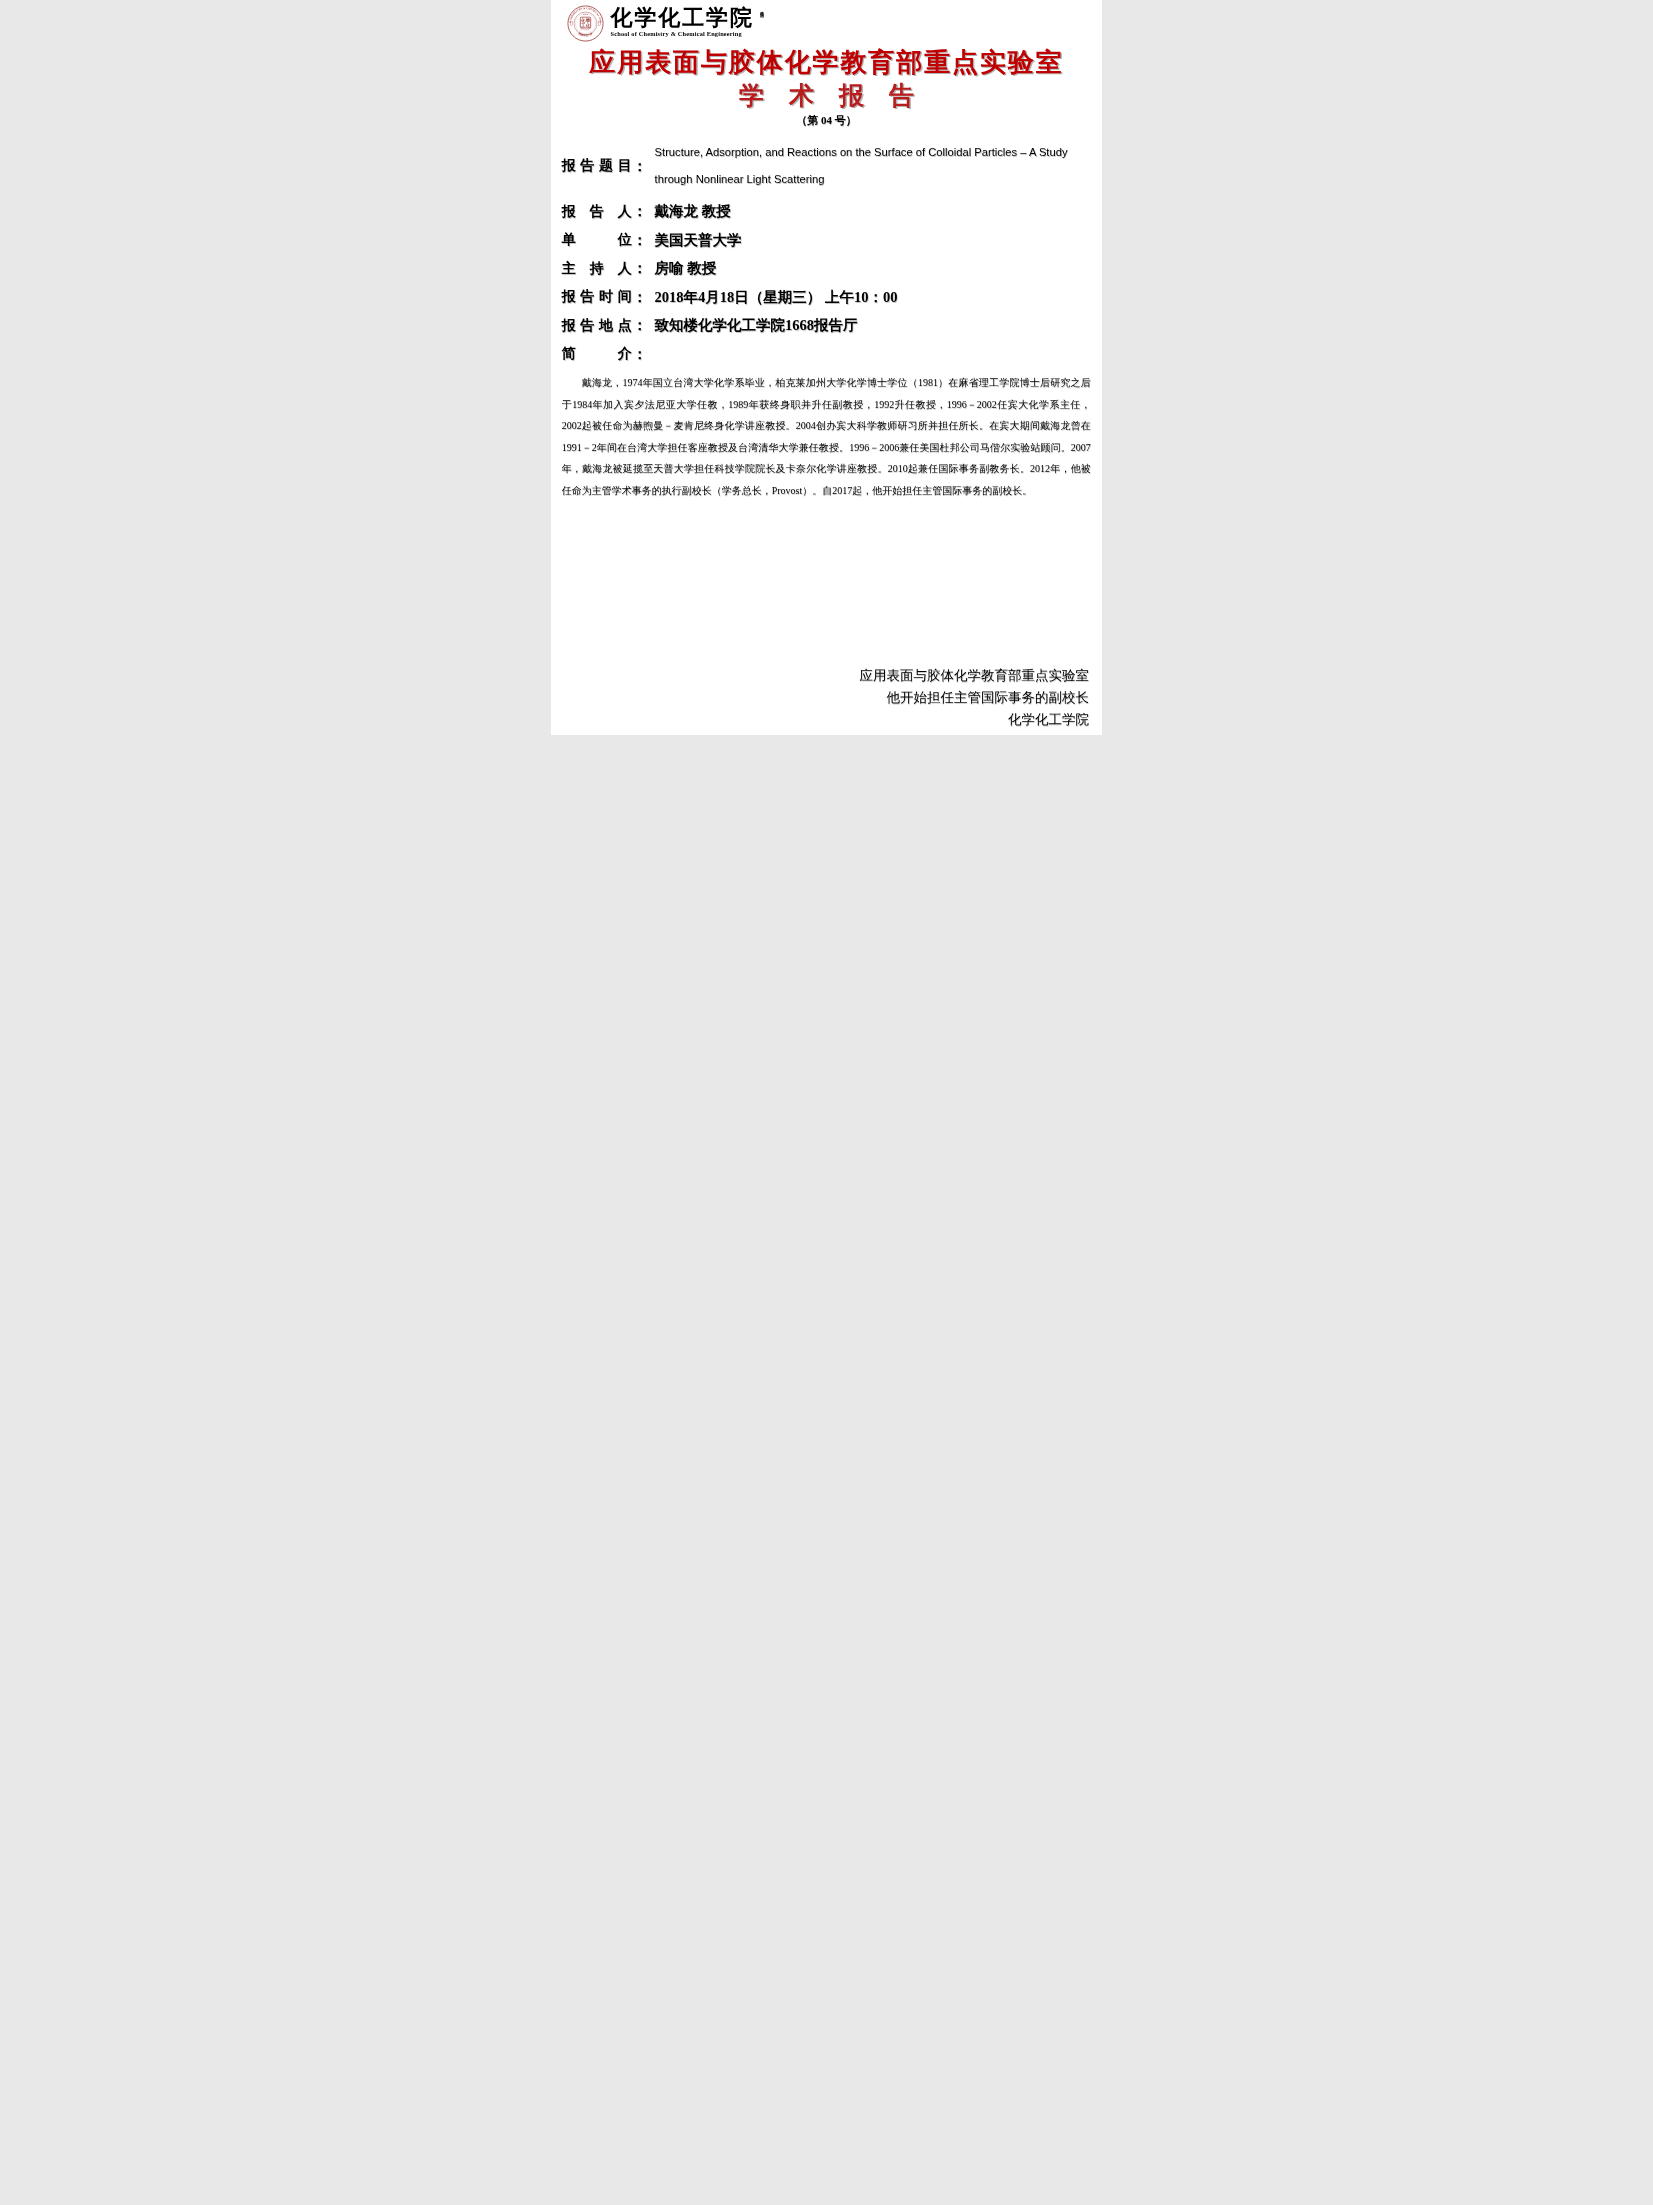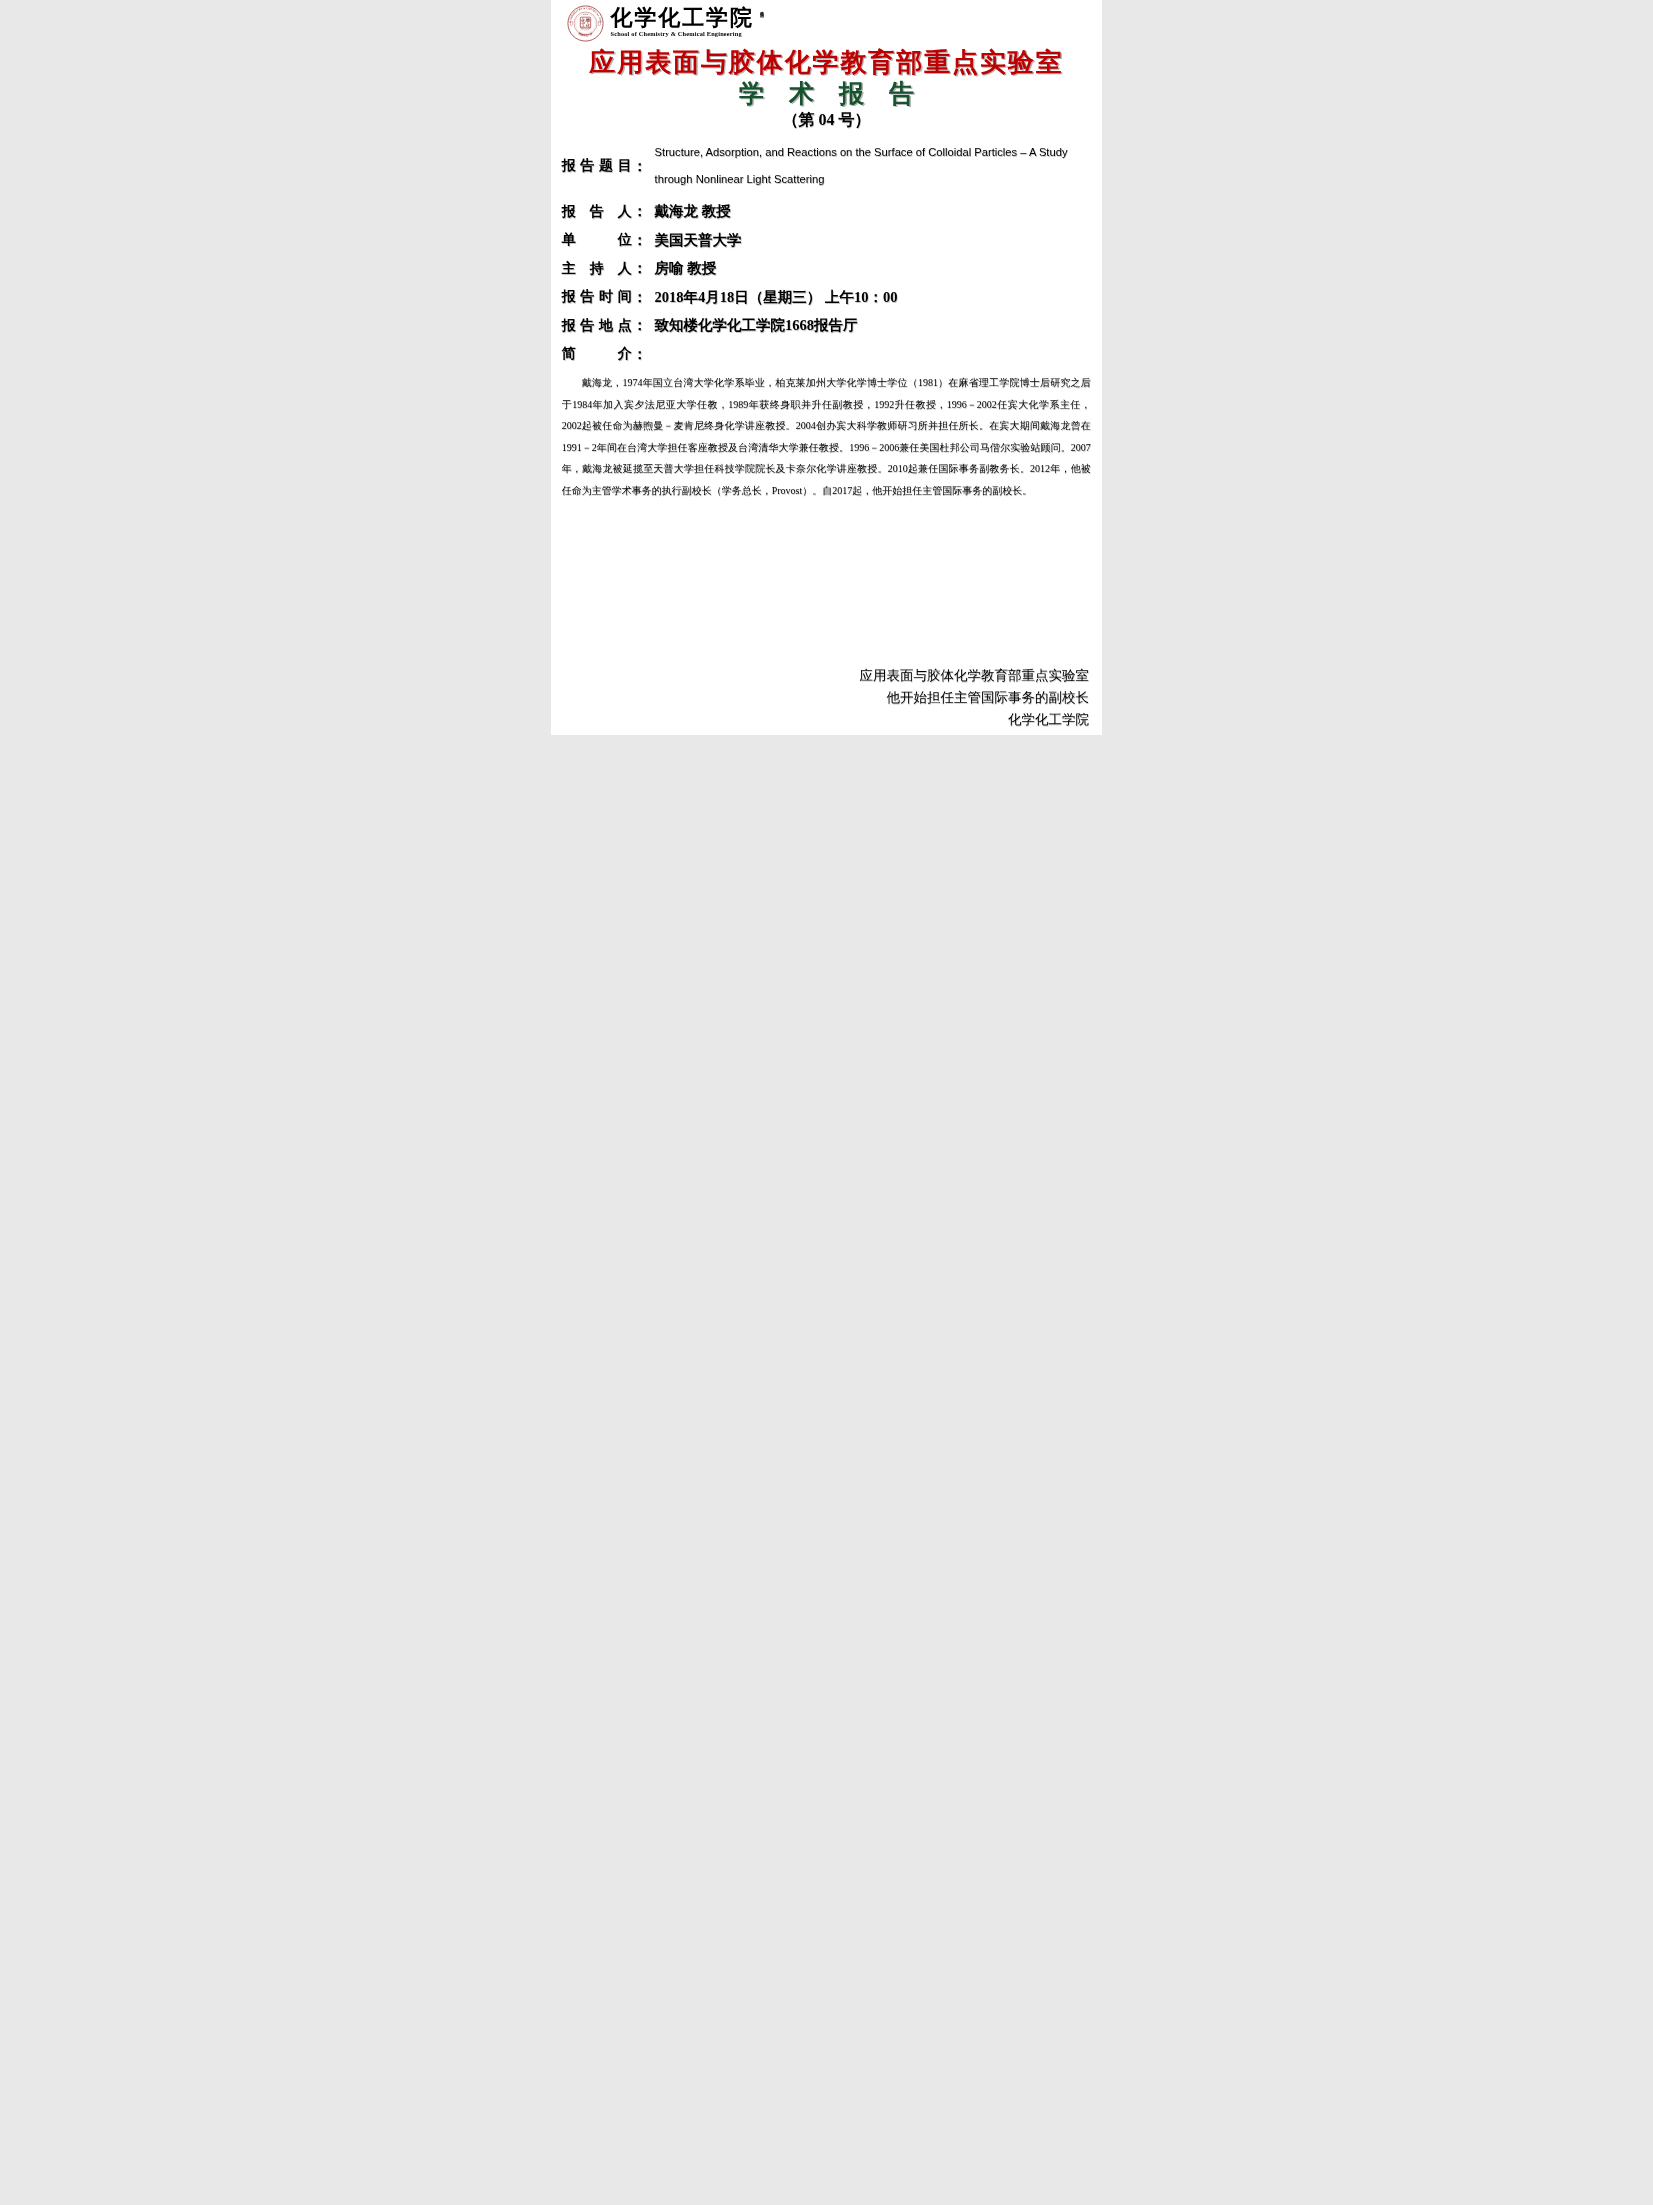--- a/index.html
+++ b/index.html
@@ -21,25 +21,25 @@
     margin:3.7px 0 0 5.6px;color:#1a1a1a;font-weight:bold;
   }
   
   .header{text-align:center;}
   .main-title{
     margin-top:47px;font-family:"Liberation Sans","DejaVu Sans",sans-serif;
     font-weight:bold;font-size:26px;line-height:30px;letter-spacing:1.9px;
     color:#C00000;text-shadow:1.4px 1.4px 0.5px #b3b3b3;white-space:nowrap;
   }
   .sub-title{
-    margin-top:3.7px;font-family:Liberation Mono, monospace;
+    margin-top:3.7px;font-family:Liberation Sans, sans-serif;
     font-weight:bold;font-size:25px;line-height:29px;
-    color:#14532d;text-shadow:1.4px 1.4px 0.5px #b3b3b3;white-space:nowrap;
+    color:#b91c1c;text-shadow:1.4px 1.4px 0.5px #b3b3b3;white-space:nowrap;
   }
-  .issue{margin-top:3.7px;font-weight:bold;font-size:16px;line-height:14px;text-shadow:0.5px 0.5px 0 #cccccc;}
+  .issue{margin-top:3.7px;font-weight:bold;font-size:11px;line-height:14px;text-shadow:0.5px 0.5px 0 #cccccc;}
   
   .fields{margin:12px 11.2px 0 10.7px;}
   .field-row{display:flex;align-items:center;margin-bottom:8px;min-height:20.5px;}
   .flabel{
     flex:0 0 70px;width:70px;display:inline-block;
     font-family:"Liberation Sans","DejaVu Sans",sans-serif;font-weight:bold;font-size:14px;
     text-align:justify;text-align-last:justify;text-shadow:0.7px 0.7px 0 #c6c6c6;white-space:nowrap;
   }
   .fcolon{
     font-family:"Liberation Sans","DejaVu Sans",sans-serif;font-weight:bold;font-size:14.5px;

